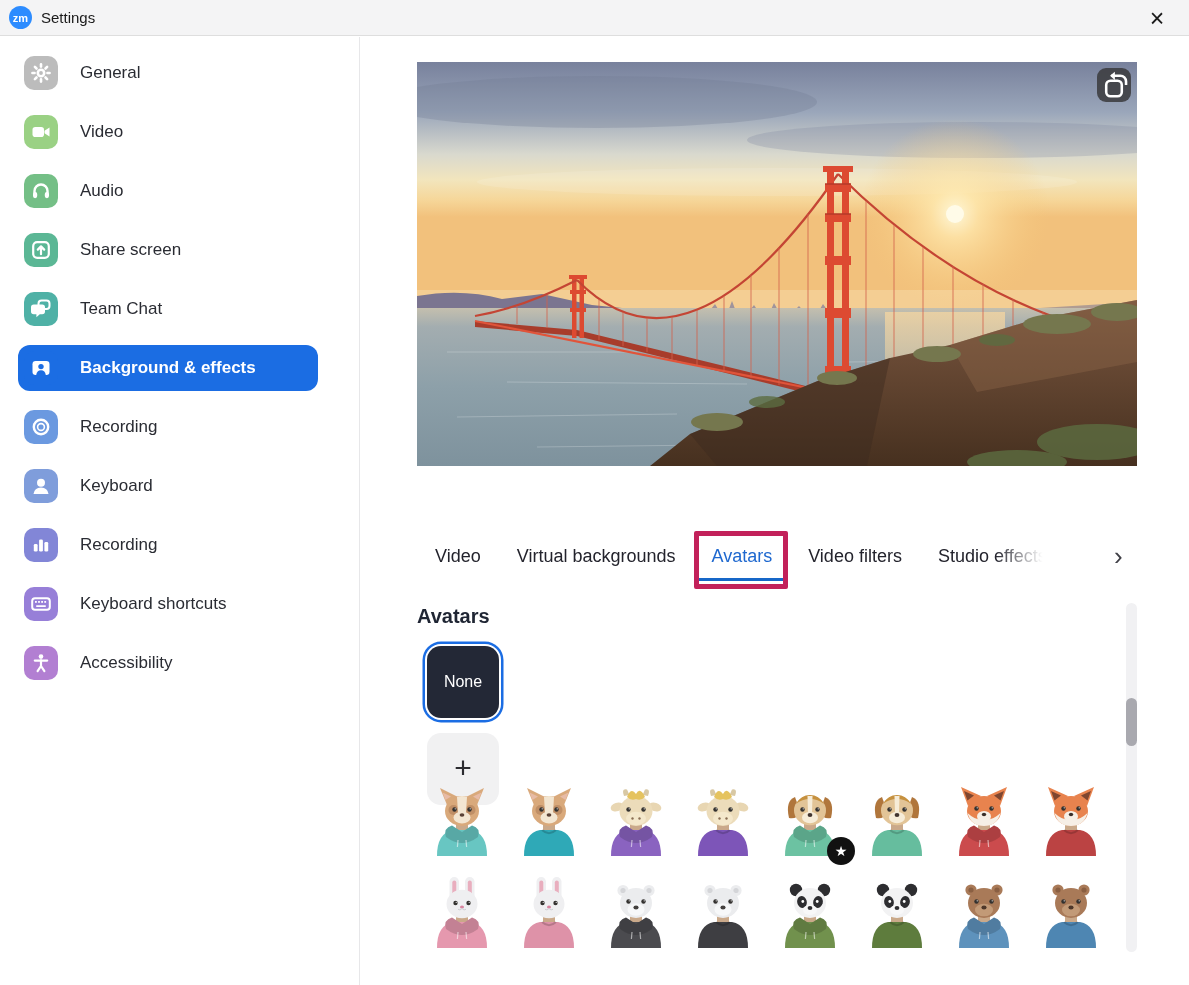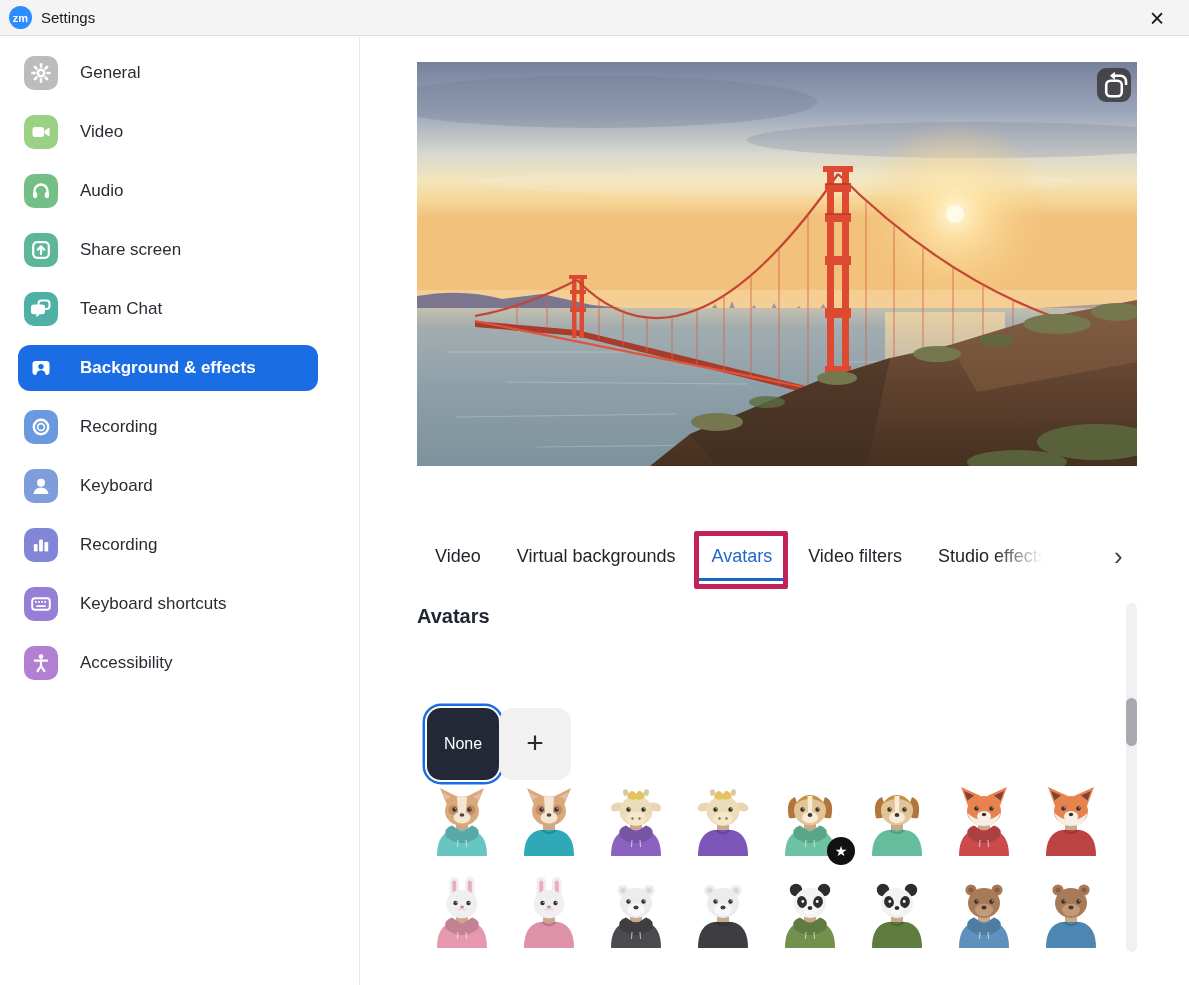--- a/index.html
+++ b/index.html
@@ -43,21 +43,21 @@
     border:5px solid #c2215a;border-radius:2px;pointer-events:none;}
   .tab.truncated{max-width:118px;overflow:hidden;
     -webkit-mask-image:linear-gradient(90deg,#000 52%,rgba(0,0,0,0) 96%);
     mask-image:linear-gradient(90deg,#000 52%,rgba(0,0,0,0) 96%);text-align:right;}
   .tabs-chevron{position:absolute;left:753px;top:506px;font-size:26px;color:#3f3f46;cursor:pointer;
     background:transparent;border:none;padding:0;line-height:28px;}
 
   .section-heading{position:absolute;left:56px;top:569px;font-size:20px;font-weight:bold;color:#1f2533;}
 
   
-  .choice-row{position:absolute;left:66px;top:672px;display:flex;}
+  .choice-row{position:absolute;left:66px;top:610px;display:flex;gap:15px;flex-direction:column;}
   .none-tile{width:72px;height:72px;border-radius:14px;background:#232836;color:#fff;font-size:16px;
     display:flex;align-items:center;justify-content:center;cursor:pointer;border:none;
     box-shadow:0 0 0 2px #fff,0 0 0 4.5px #1b6de3;}
   .add-tile{width:72px;height:72px;border-radius:14px;background:#f1f1f2;border:none;cursor:pointer;
     font-size:30px;font-weight:300;color:#2c2c30;display:flex;align-items:center;justify-content:center;padding-bottom:4px;}
 
   
   .avatar-grid{position:absolute;left:65px;top:748px;display:grid;
     grid-template-columns:repeat(8,72px);column-gap:15px;row-gap:20px;}
   .avatar-tile{position:relative;width:72px;height:72px;cursor:pointer;}

